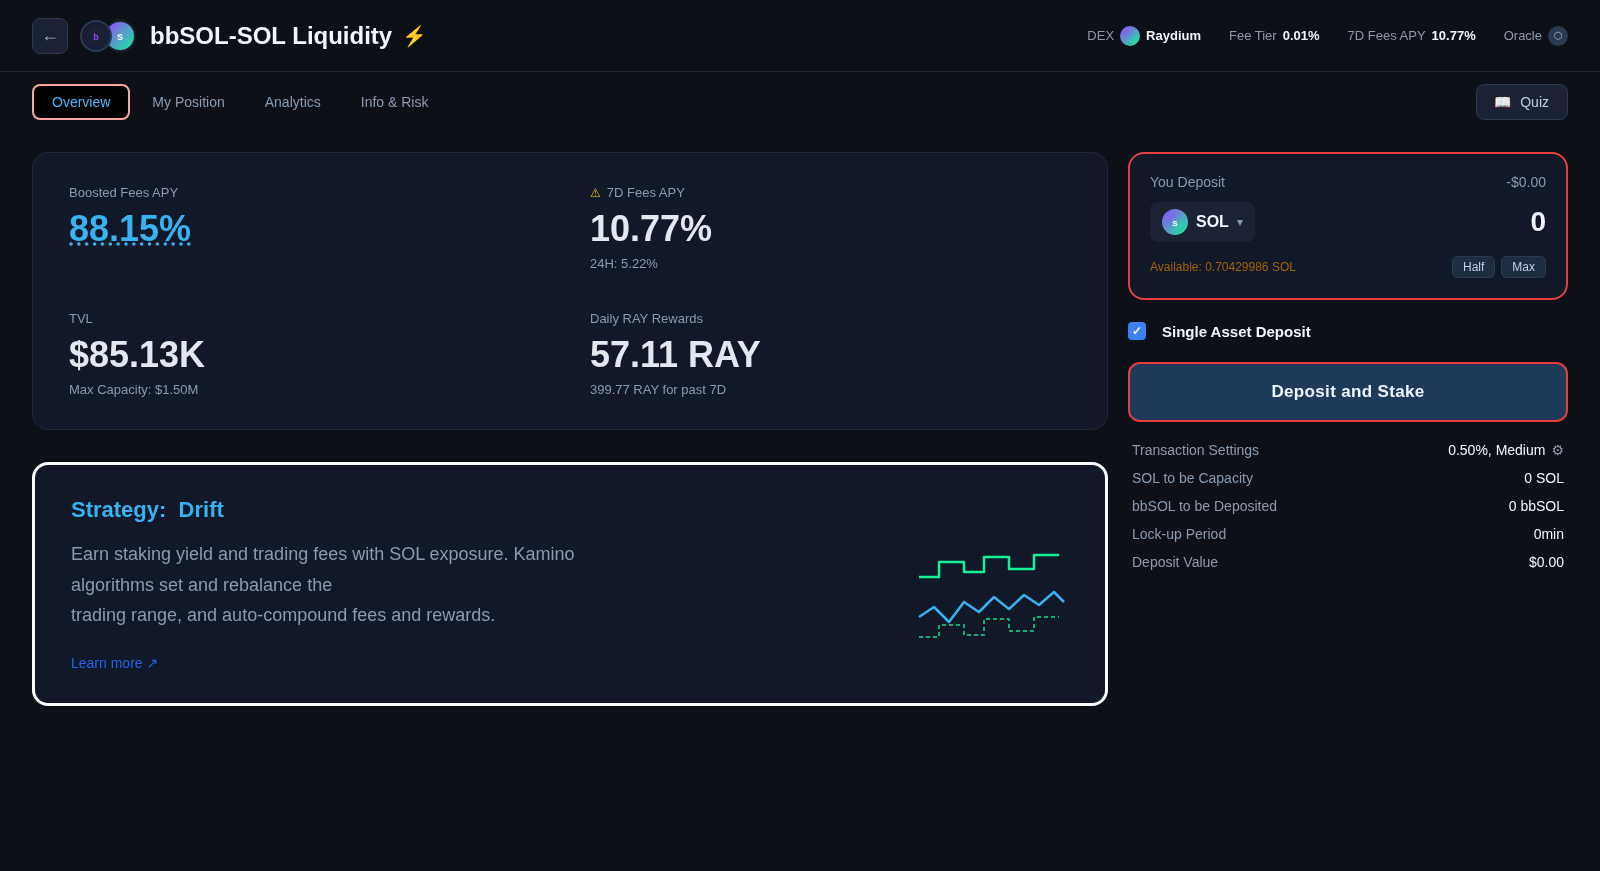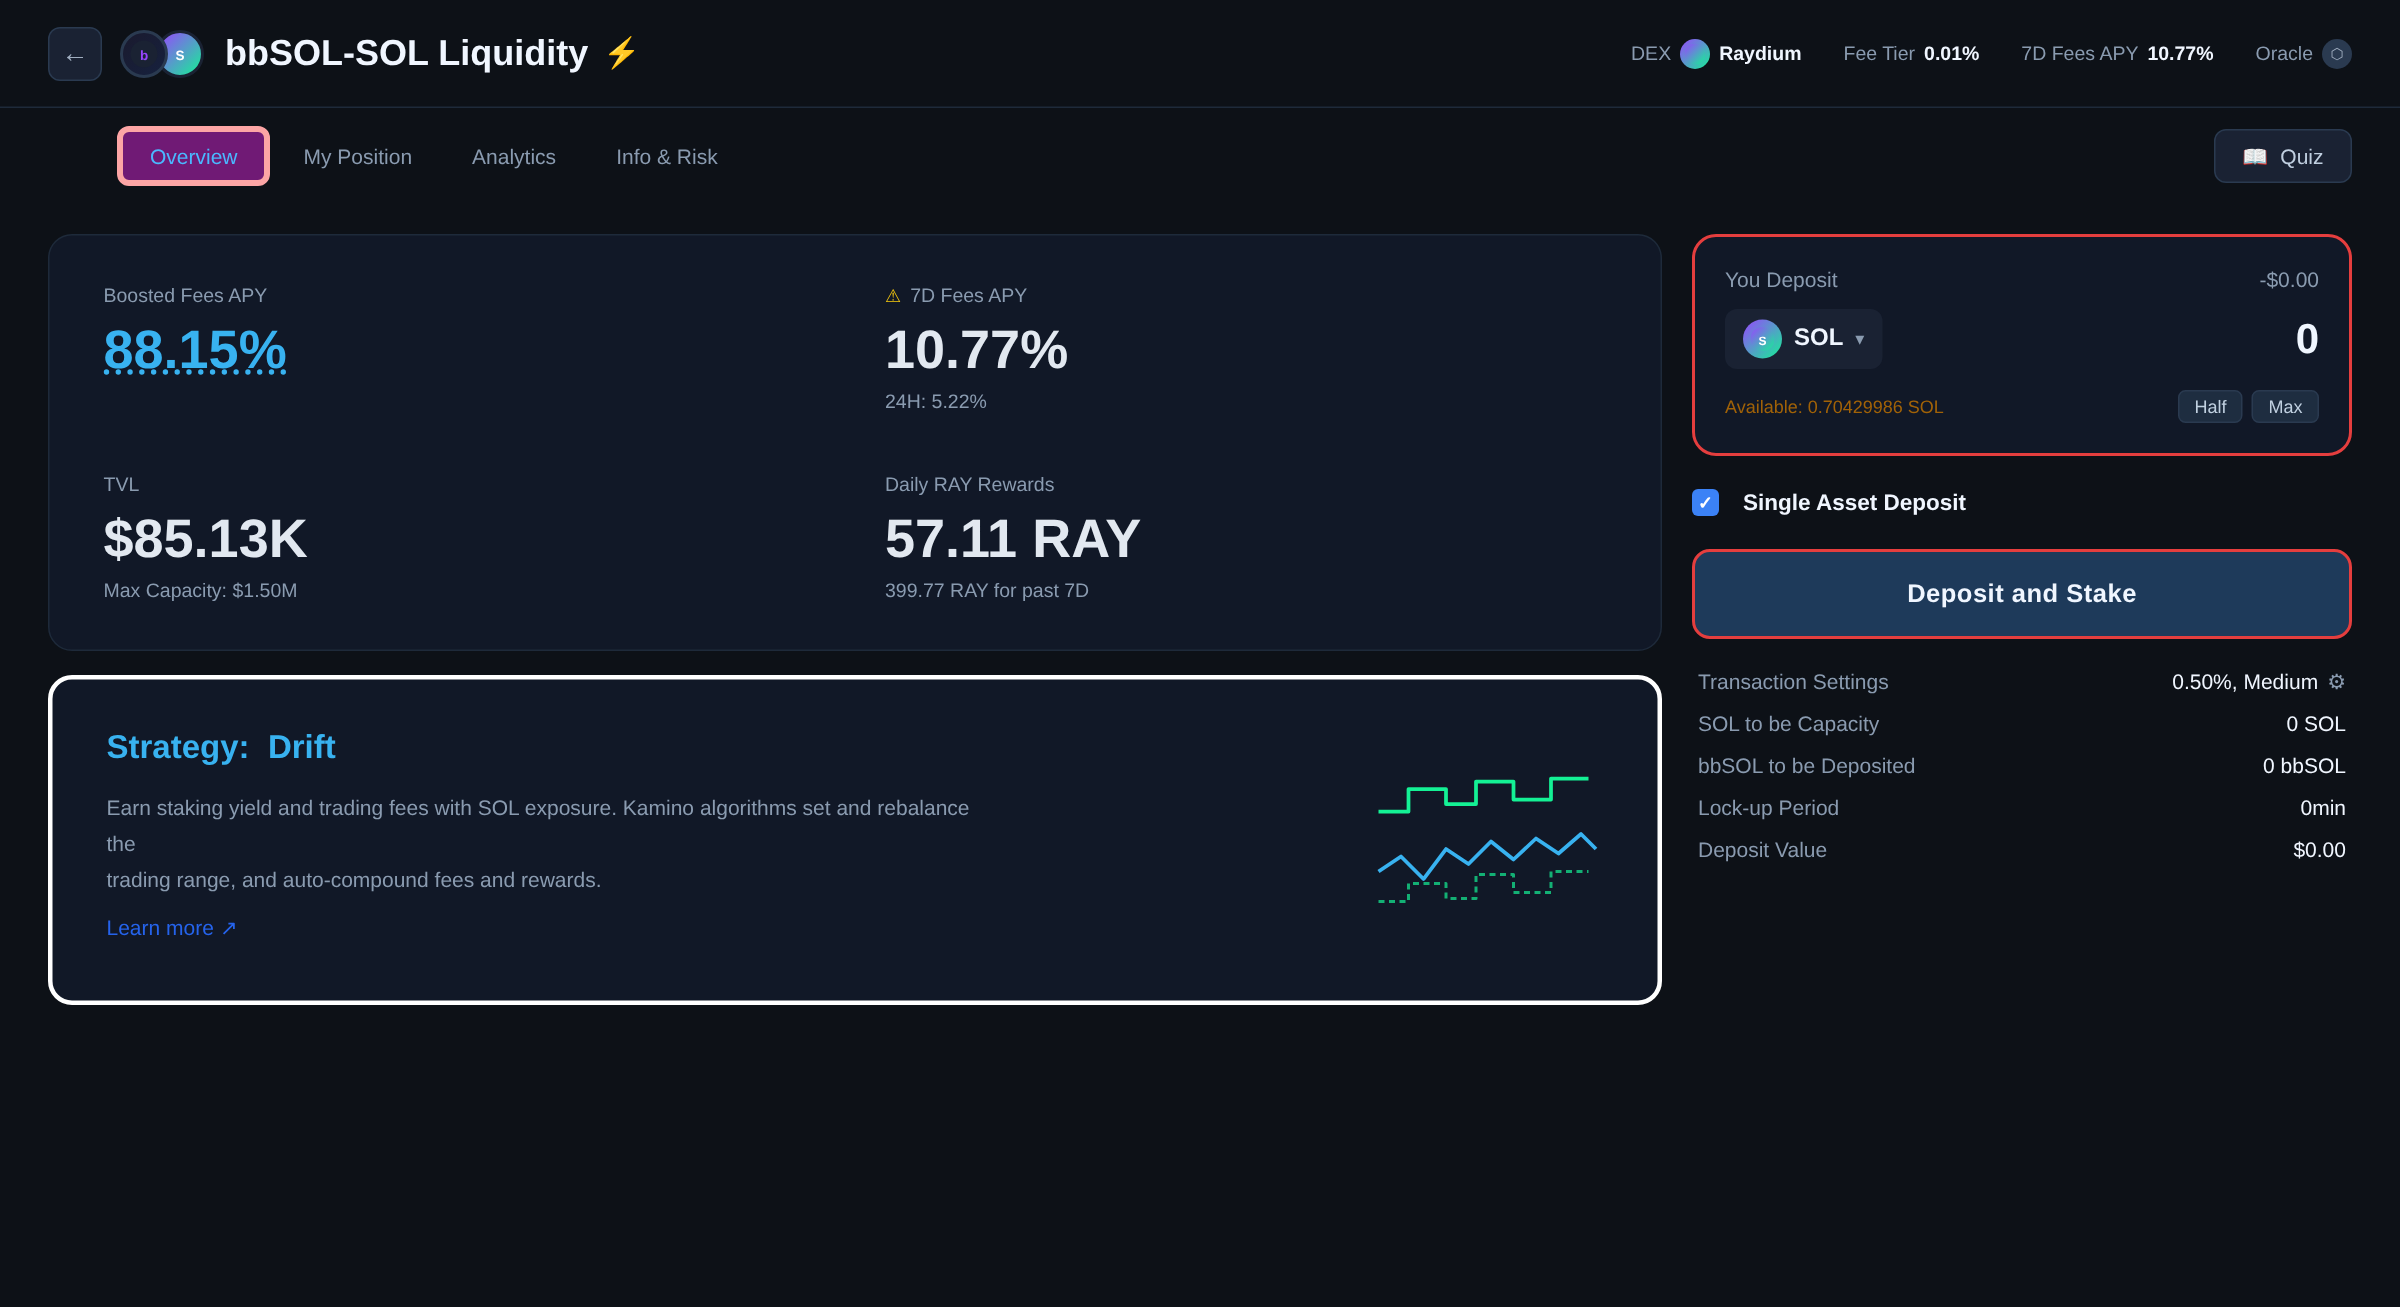--- a/index.html
+++ b/index.html
@@ -109,24 +109,23 @@
       padding: 8px 18px;
       border-radius: 8px;
       font-size: 14px;
       font-weight: 500;
       color: #8a9bb0;
       cursor: pointer;
       border: none;
       background: transparent;
     }
     .nav-tab.active {
-      background: #701a75;
+      background: #000000;
       color: #4ab8ff;
-      border: 4px solid #fca5a5;
-      margin-left: 46px;
+      border: 2px solid #fca5a5;
     }
     .quiz-btn {
       margin-left: auto;
       display: flex;
       align-items: center;
       gap: 8px;
       padding: 9px 18px;
       border-radius: 8px;
       background: #1a2233;
       border: 1px solid #2a3a50;
@@ -140,21 +139,21 @@
       display: flex;
       gap: 20px;
       padding: 20px 32px;
     }
 
     
     .left-panel {
       flex: 1;
       display: flex;
       flex-direction: column;
-      gap: 16px;
+      gap: 32px;
     }
 
     .stats-card {
       background: #111827;
       border-radius: 16px;
       border: 1px solid #1e2a3a;
       padding: 32px 36px;
     }
     .stats-grid {
       display: grid;
@@ -205,25 +204,25 @@
     .strategy-title {
       font-size: 22px;
       font-weight: 700;
       color: #f0f6ff;
       margin-bottom: 16px;
     }
     .strategy-title span {
       color: #38b2f0;
     }
     .strategy-desc {
-      font-size: 14px;
+      font-size: 18px;
       color: #8a9bb0;
       max-width: 580px;
       line-height: 1.7;
-      margin-bottom: 12px;
+      margin-bottom: 24px;
     }
     .learn-more {
       font-size: 14px;
       color: #2563eb;
       cursor: pointer;
       display: flex;
       align-items: center;
       gap: 4px;
     }
     .chart-area {

